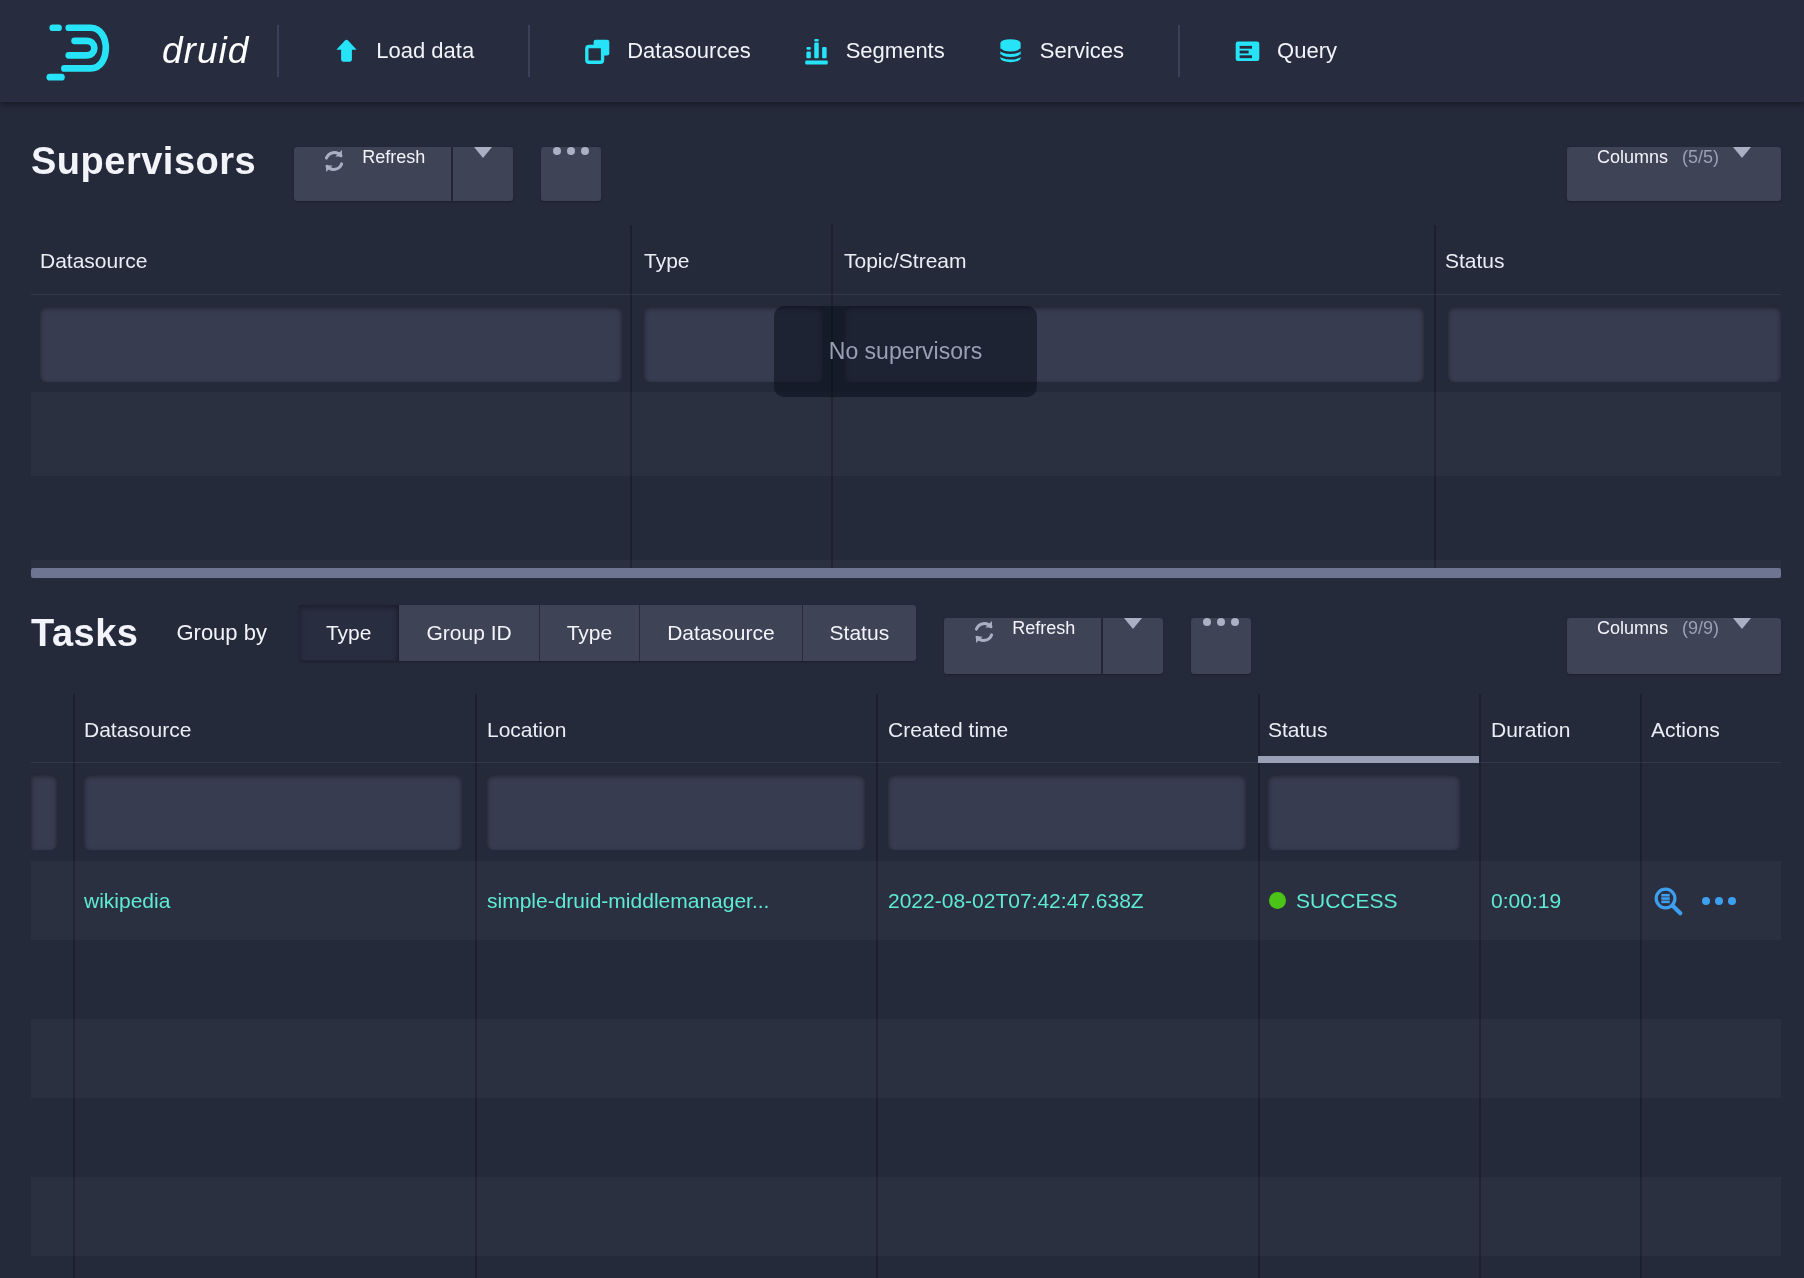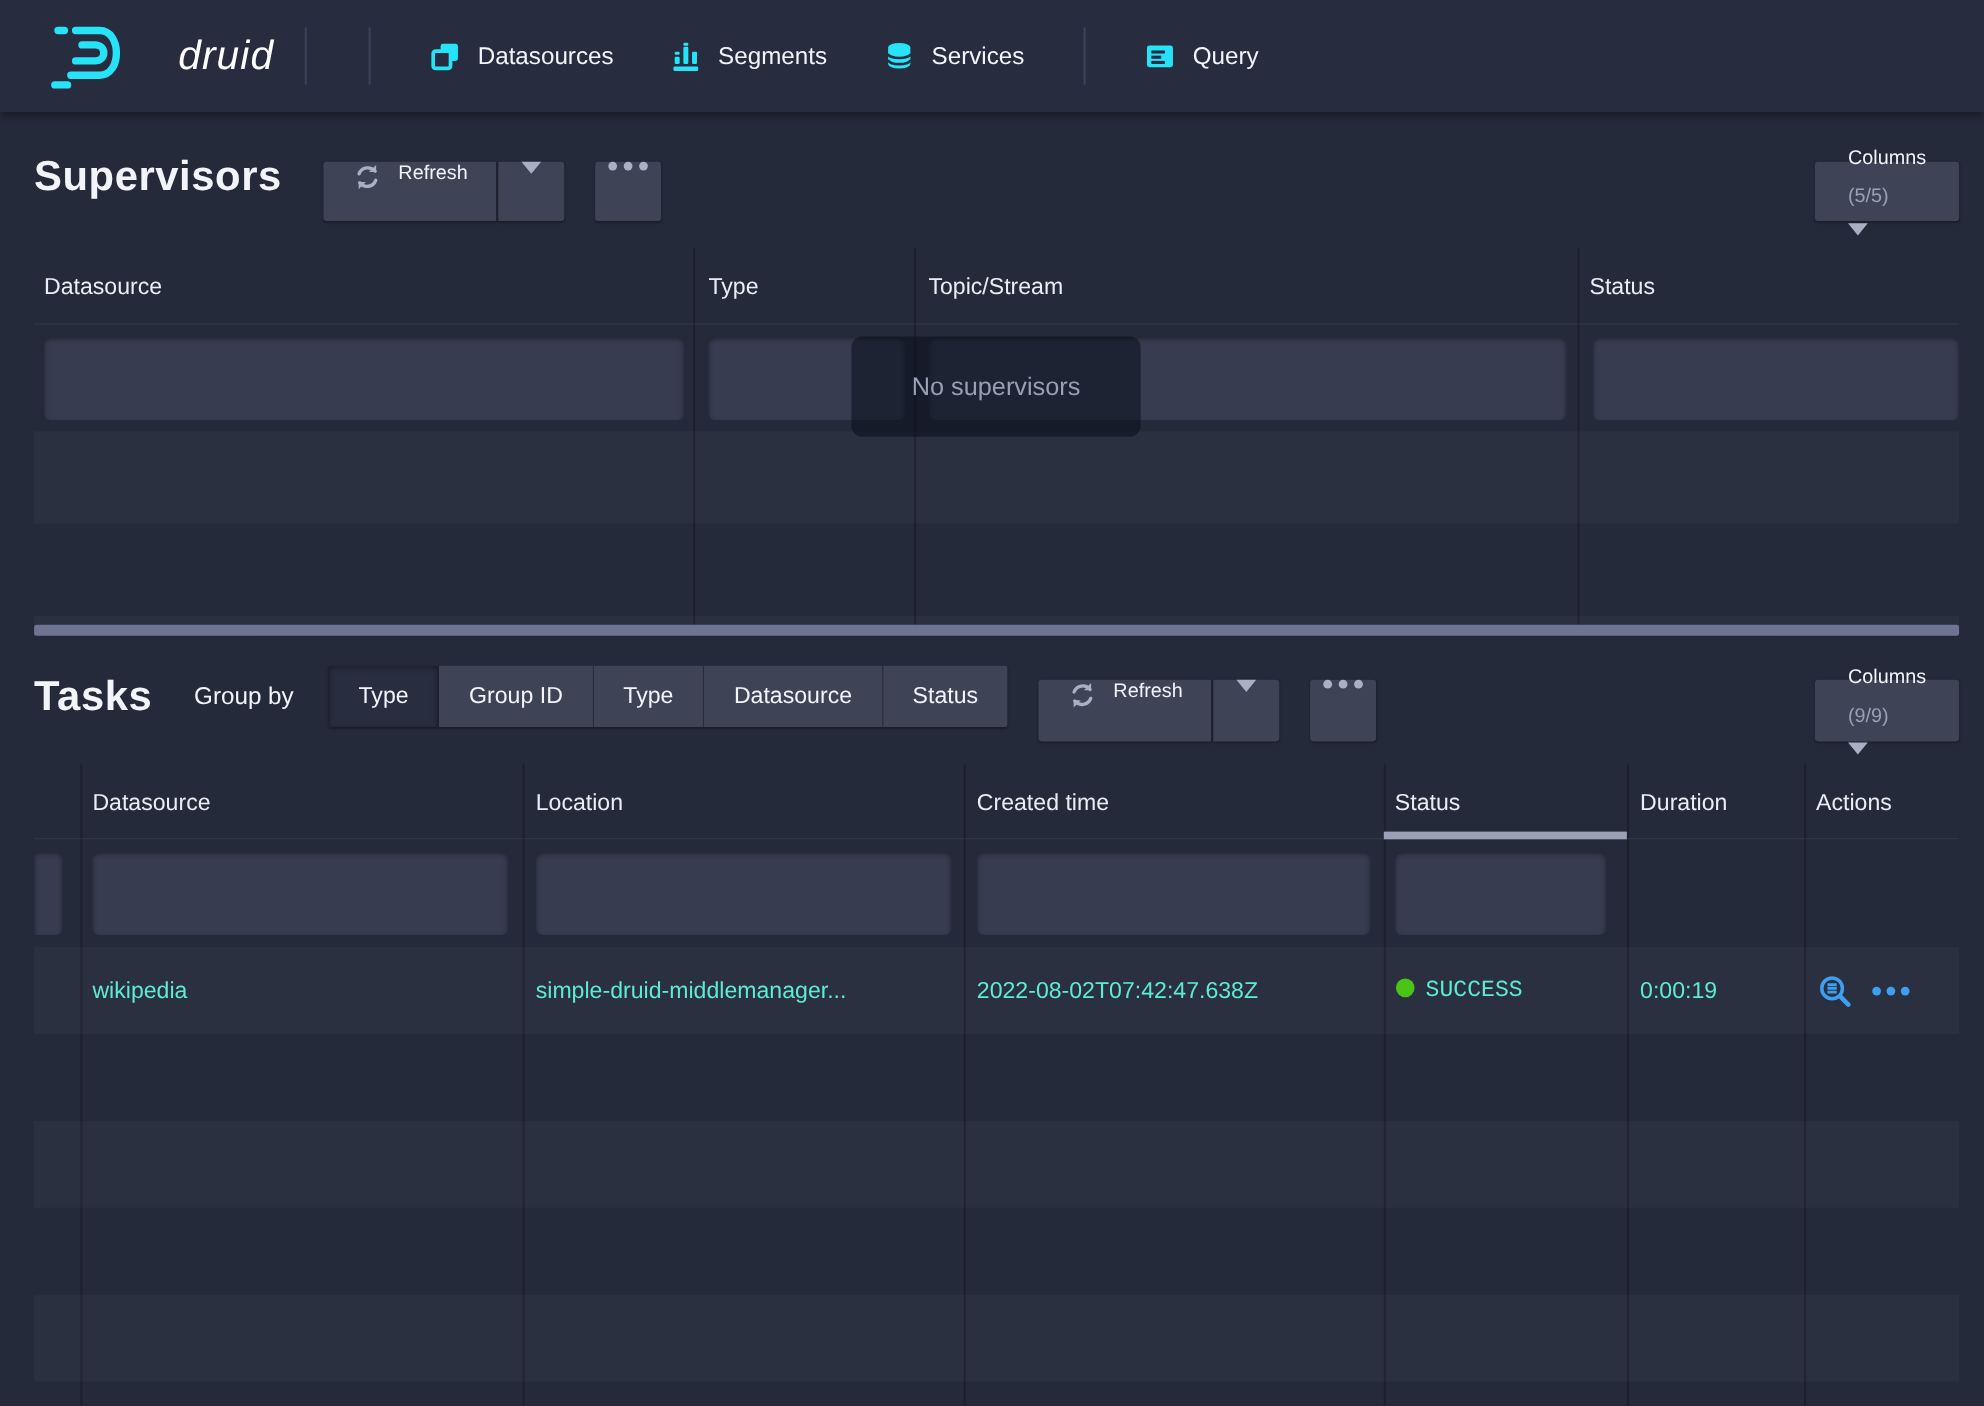--- a/index.html
+++ b/index.html
@@ -24,21 +24,21 @@
   .sup-toolbar { top:134px; height:54px; }
   .tasks-toolbar { top:605px; height:56px; }
   .section-title { font-size:38px; font-weight:600; letter-spacing:.5px; margin-right:38px; }
   .btn { display:flex; align-items:flex-start; justify-content:center; gap:14px;
          height:54px; background:#3e4356; border-radius:3px; font-size:18px;
          color:#f2f4f9; cursor:pointer; box-shadow:0 1px 2px rgba(0,0,0,.3);margin-top:25px; }
   .tasks-toolbar .btn { height:56px; }
   .btn-main { padding:0 26px; border-radius:3px 0 0 3px; }
   .btn-caret-seg { width:60px; border-radius:0 3px 3px 0; margin-left:2px; }
   .btn-square { width:60px; }
-  .btn-columns { padding:0 30px; margin-left:auto;flex-direction:column; }
+  .btn-columns { padding:0 30px; margin-left:auto; }
   .caret { width:0; height:0; border-left:9px solid transparent; border-right:9px solid transparent;
            border-top:11px solid #a9b0c3; }
   .dots { display:flex; gap:6px; align-items:center; }
   .dots i { width:8px; height:8px; border-radius:50%; background:#aab1c4; display:block; }
   .muted { color:#9aa1b5; }
   .gap28 { width:28px; flex:none; }
   .grouplabel { font-size:22px; margin-right:32px; }
   .btn-group { display:flex; border-radius:3px; overflow:hidden; box-shadow:0 1px 2px rgba(0,0,0,.3); }
   .btn-group .gbtn { height:56px; padding:0 27px; display:flex; align-items:center;
                      background:#3e4356; font-size:21px; color:#f2f4f9; cursor:pointer;
@@ -64,21 +64,21 @@
   .stripe { position:absolute; left:0; right:0; background:#2b3041; }
   .empty-overlay { position:absolute; left:743px; top:81px; width:263px; height:91px;
                    background:rgba(10,14,28,.55); border-radius:10px; display:flex;
                    align-items:center; justify-content:center; font-size:23px; color:#99a0b4; z-index:3; }
   .hscrollbar { position:absolute; left:0; bottom:0; width:100%; height:10px;
                 background:#6e7592; border-radius:2px; cursor:pointer; }
 
   .cell { position:absolute; font-size:21px; color:#5eead4; top:50%; transform:translateY(-50%);
           white-space:nowrap; }
   .row0 { position:absolute; left:0; right:0; top:167px; height:79px; }
-  .status-cell { display:flex; gap:10px;font-family:Liberation Mono, monospace; }
+  .status-cell { display:flex; align-items:center; gap:10px; }
   .status-dot { width:17px; height:17px; border-radius:50%; background:#4cc417; display:block; }
   .actions-cell { display:flex; align-items:center; gap:18px; }
   .bluedots { display:flex; gap:5px; align-items:center; cursor:pointer; }
   .bluedots i { width:8px; height:8px; border-radius:50%; background:#3d9ff0; display:block; }
 </style>
 </head>
 <body>
 
 <div class="screen">
 
@@ -88,20 +88,26 @@
         <path d="M17 6 H32 C46 6 46 34 32 34 H14"></path>
         <path d="M21 15 H29 C36.5 15 36.5 25 29 25 H17"></path>
         <path d="M6 6 H10"></path>
         <path d="M4 40 H12"></path>
       </svg>
       <span class="brand-text">druid</span>
     </div>
 
     <div class="nav-sep"></div>
 
+    <div class="nav-item">
+      <svg class="ico" width="27" height="27" viewBox="0 0 24 24">
+        <path d="M12 1.5 C12.6 1.5 13 1.8 13.4 2.2 L21 10.5 H16.8 V19 C16.8 20.1 16 21 15 21 H9 C8 21 7.2 20.1 7.2 19 V10.5 H3 L10.6 2.2 C11 1.8 11.4 1.5 12 1.5 Z" fill="#26e3f8"></path>
+      </svg>
+      <span>Load data</span>
+    </div>
 
     <div class="nav-sep"></div>
 
 
     <div class="nav-item">
       <svg class="ico" width="27" height="27" viewBox="0 0 24 24">
         <rect x="8.5" y="1.5" width="14" height="14" rx="2" fill="#26e3f8"></rect>
         <rect x="2.5" y="7.5" width="14" height="14" rx="2" fill="#272c3f" stroke="#26e3f8" stroke-width="3"></rect>
       </svg>
       <span>Datasources</span>

